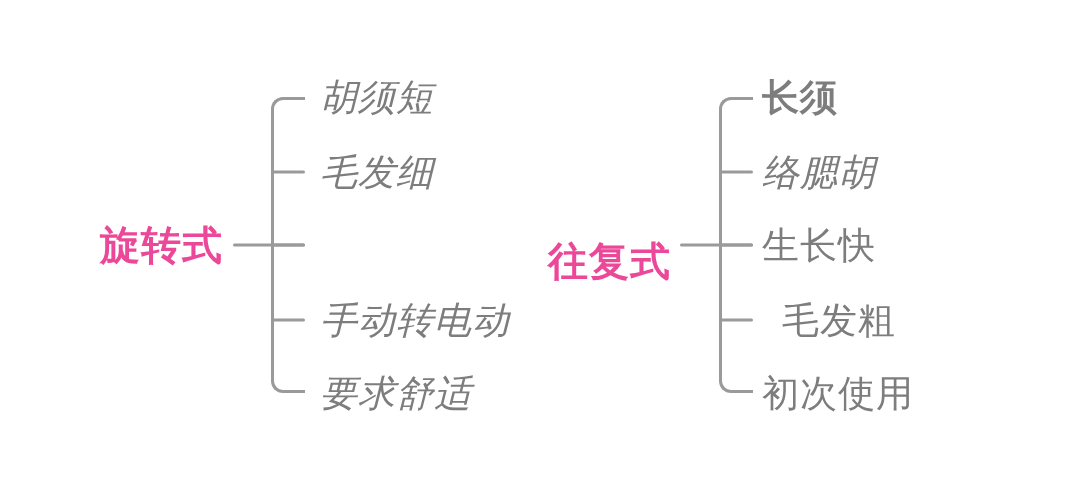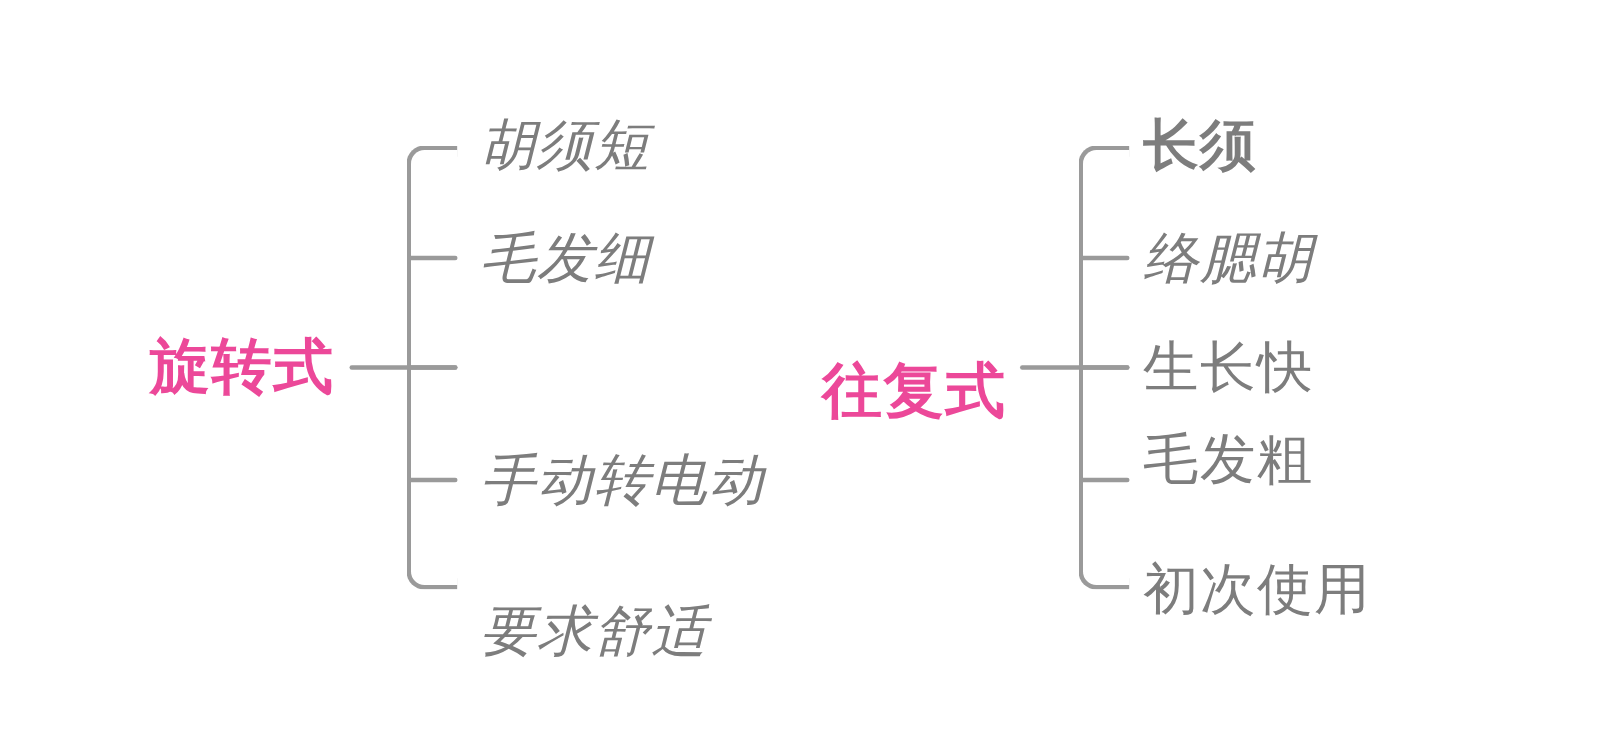--- a/index.html
+++ b/index.html
@@ -112,35 +112,35 @@
 
     <div class="bracket"></div>
 
     <div class="tick" style="top:172px;"></div>
     <div class="tick" style="top:245px;"></div>
     <div class="tick" style="top:320px;"></div>
 
     <div class="child-label" style="top:97px;">胡须短</div>
     <div class="child-label" style="top:172px;">毛发细</div>
     <div class="child-label" style="top:320px;">手动转电动</div>
-    <div class="child-label" style="top:393px;margin-top:28px;">要求舒适</div>
+    <div class="child-label" style="top:393px;">要求舒适</div>
   </div>
 
   <div class="tree right">
 
     <div class="root-label">往复式</div>
 
     <div class="root-stem"></div>
 
     <div class="bracket"></div>
 
     <div class="tick" style="top:172px;"></div>
     <div class="tick" style="top:245px;"></div>
     <div class="tick" style="top:320px;"></div>
 
     <div class="child-label" style="top:97px;font-weight:bold;">长须</div>
     <div class="child-label" style="top:172px;font-style:italic;">络腮胡</div>
     <div class="child-label" style="top:245px;">生长快</div>
-    <div class="child-label" style="top:306px;">毛发粗</div>
+    <div class="child-label" style="top:320px;margin-left:20px;">毛发粗</div>
     <div class="child-label" style="top:393px;">初次使用</div>
   </div>
 
 </div>
 
 </body></html>

